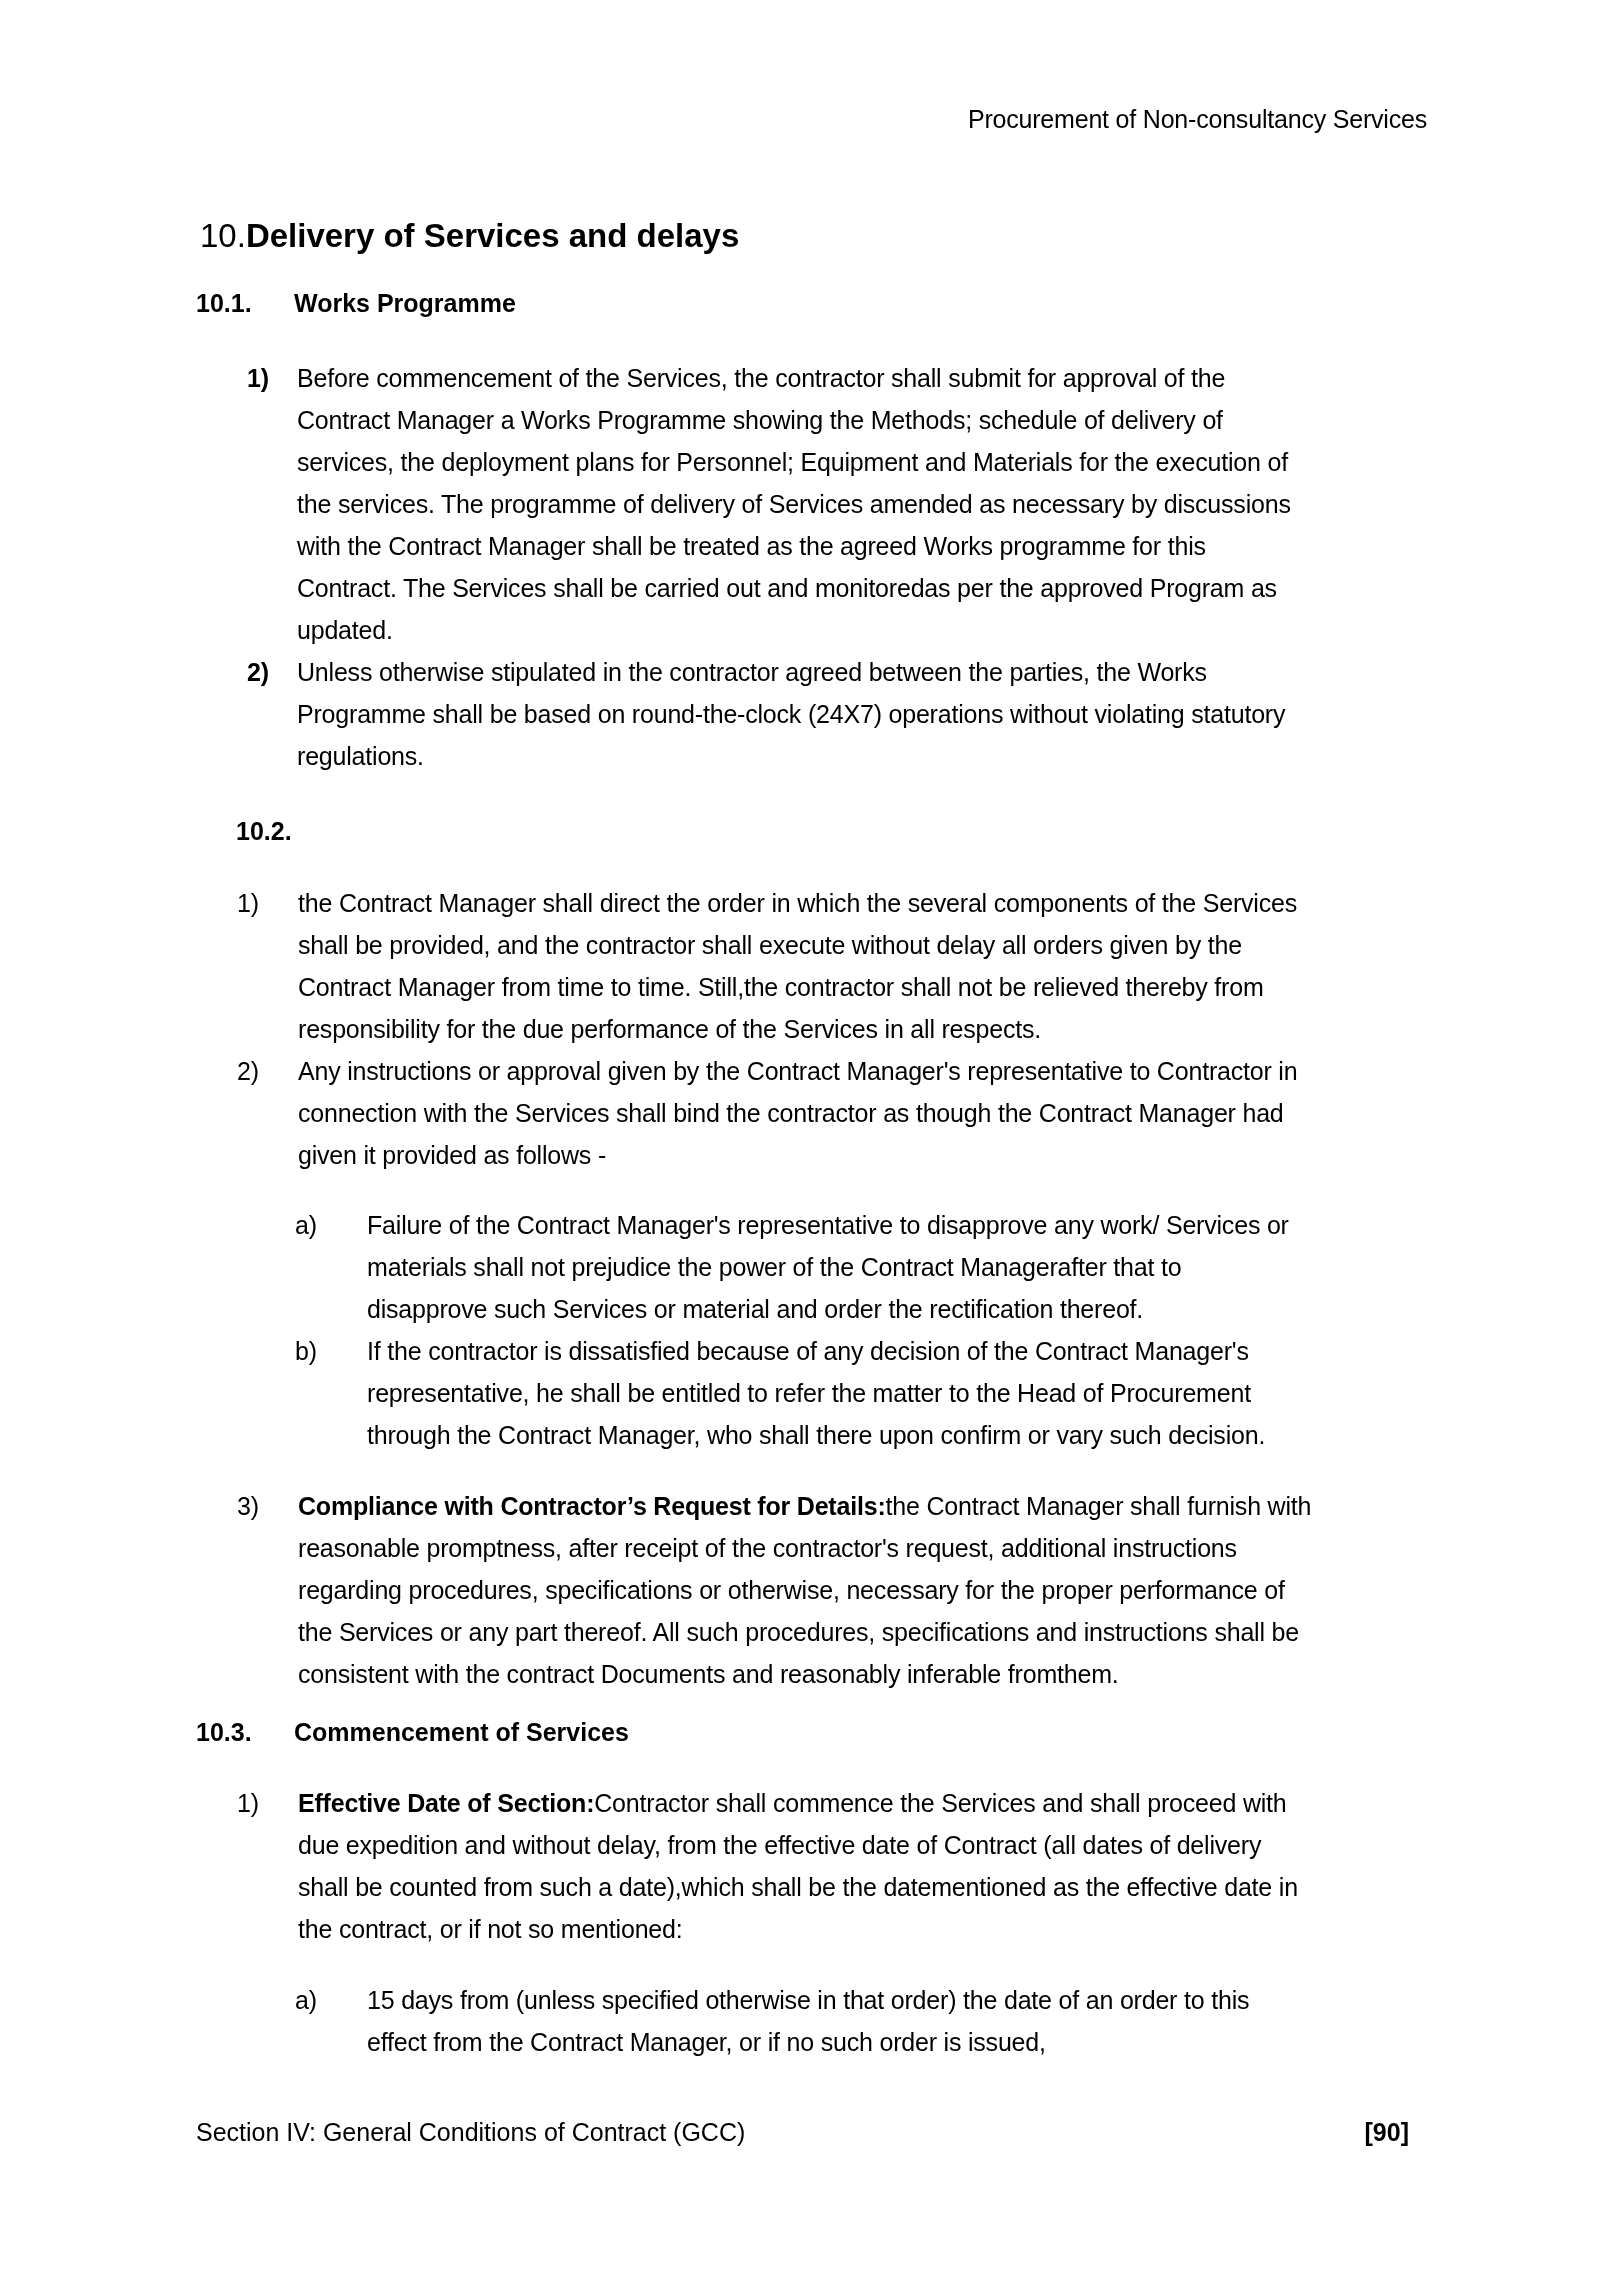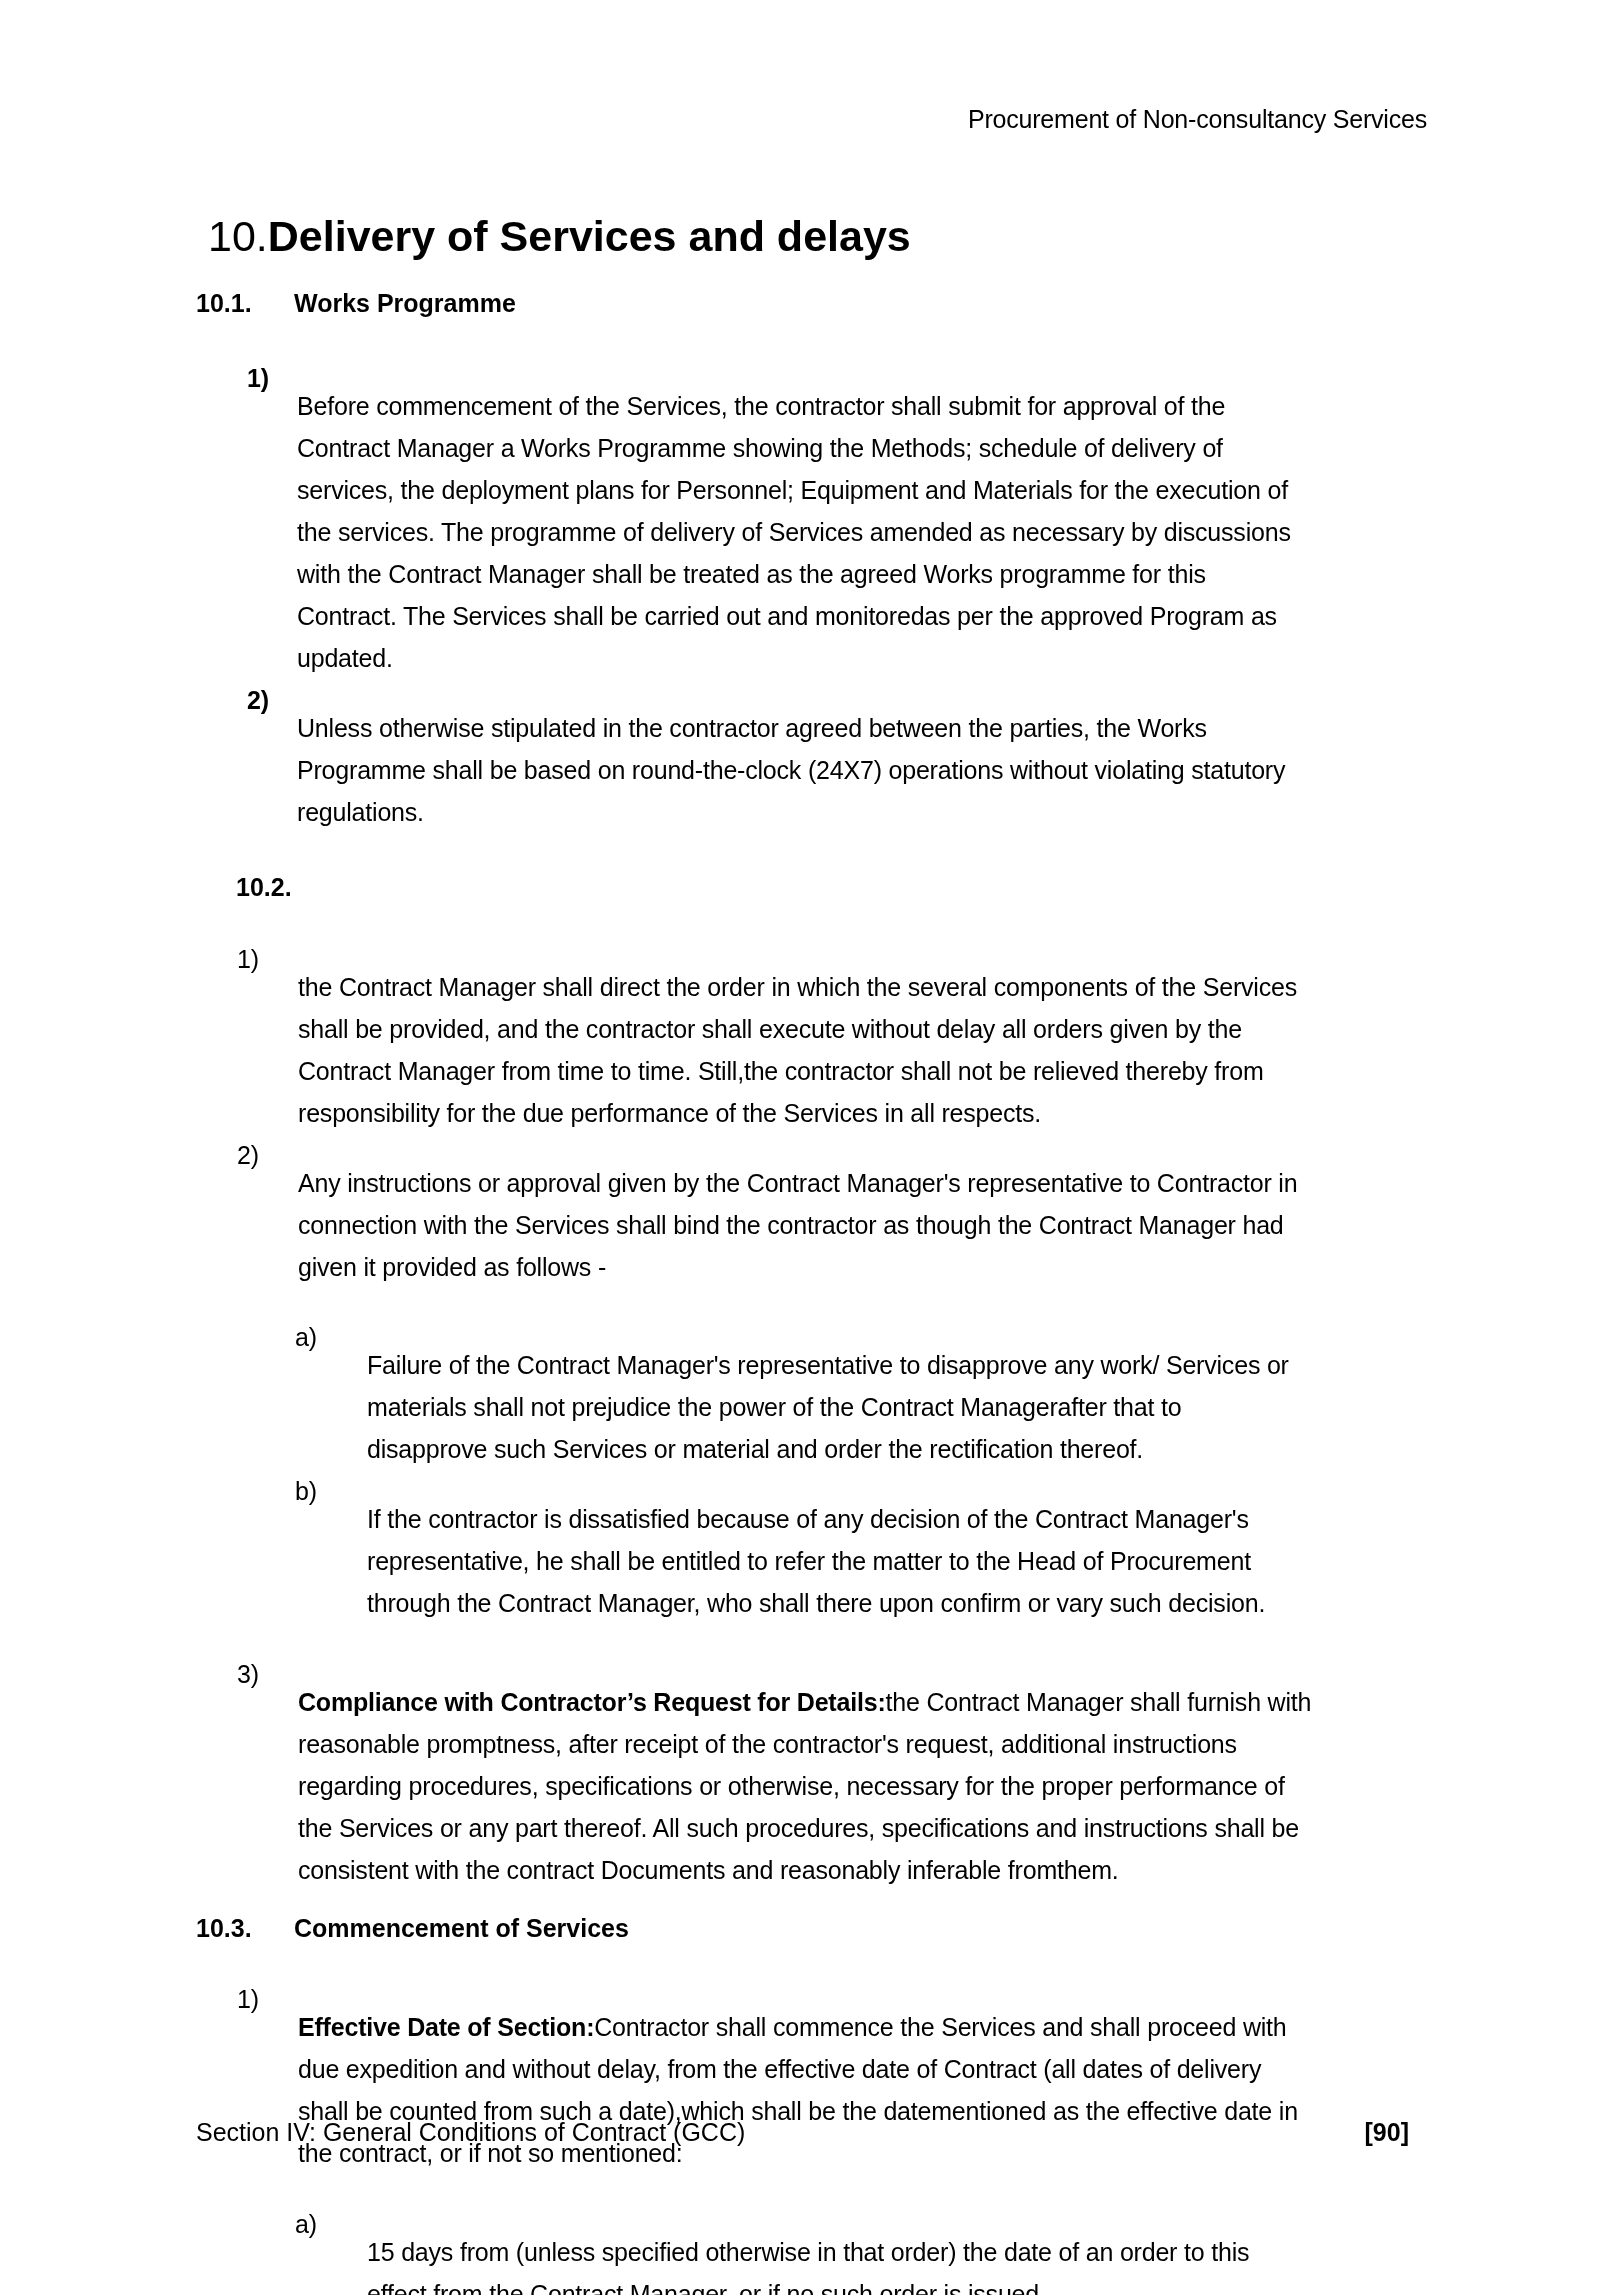--- a/index.html
+++ b/index.html
@@ -11,39 +11,39 @@
     padding:98px 196px 0 196px;
     font-family:"Liberation Sans",sans-serif;
     color:#000000;
     font-size:25px;
     letter-spacing:-0.2px;
     line-height:42px;
     overflow:hidden;
   }
   .header{ text-align:right; line-height:42px; }
   h1{
-    margin:73px 0 0 12px;
-    font-size:43px; line-height:46px; font-weight:400; letter-spacing:0;
+    margin:73px 0 0 4px;
+    font-size:33px; line-height:46px; font-weight:400; letter-spacing:0;
   }
   .h1-label{ font-weight:700; }
   .h2{
     display:flex; font-size:25px; line-height:39px; font-weight:700; letter-spacing:0;
   }
   .h2 .num{ width:98px; flex:none; }
   .h2-s1{ margin-top:25px; }
   .h2-s2{ margin-top:35px;margin-left:40px; }
   .h2-s3{ margin-top:18px; }
   .row{ display:flex; }
   .list-a{ margin-left:51px; }
   .list-a > .marker{ width:50px; flex:none; }
   .list-b{ margin-left:41px; }
   .list-b > .marker{ width:61px; flex:none; }
   .list-c{ margin-left:99px; }
   .list-c > .marker{ width:72px; flex:none; }
-  .text{ flex:1; white-space:pre;margin-top:28px; }
+  .text{ flex:1; white-space:pre; }
   .bold{ font-weight:700; }
   .mt-i1{ margin-top:34px; }
   .mt-i21{ margin-top:31px; }
   .mt-subab{ margin-top:27.5px; }
   .mt-i23{ margin-top:29px; }
   .mt-i31{ margin-top:30px; }
   .mt-subc{ margin-top:29px; }
   .footer{
     position:absolute; left:196px; right:184px; top:2111px;
     display:flex; justify-content:space-between; line-height:42px; letter-spacing:0;

